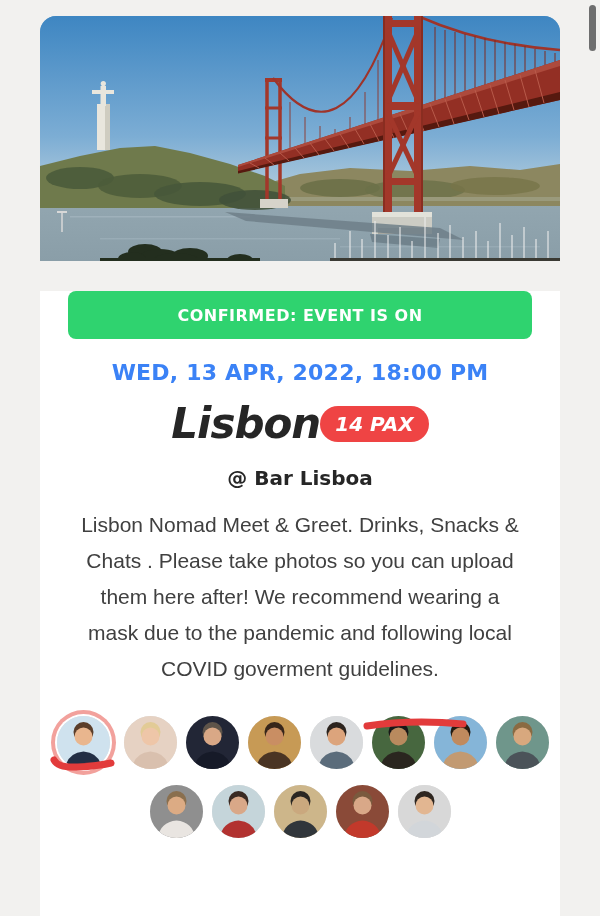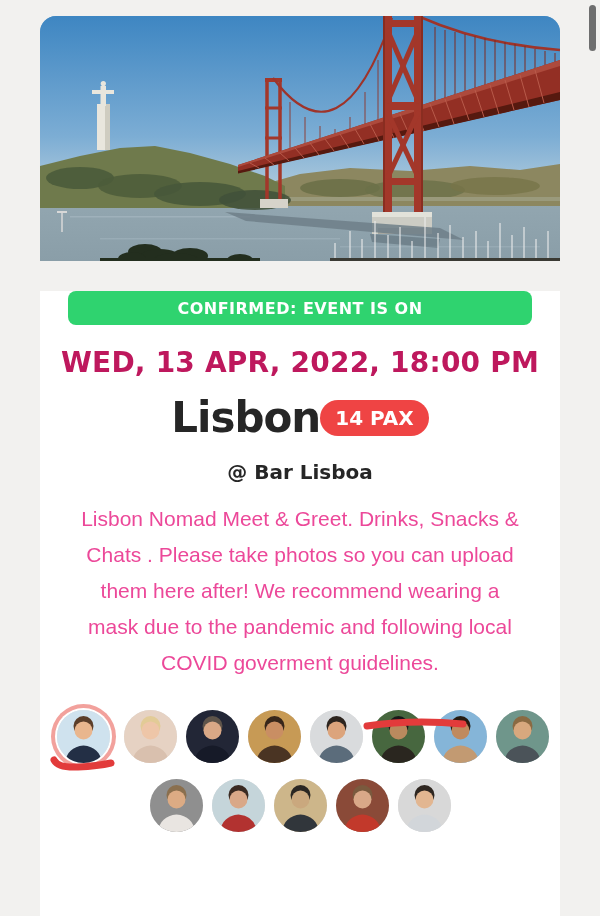--- a/index.html
+++ b/index.html
@@ -17,53 +17,53 @@
   .card-col { position:absolute; left:40px; top:16px; width:520px; }
   .hero {
     height:245px; border-radius:16px 16px 0 0; overflow:hidden;
     background:#7fb0d4;
   }
   .hero svg { display:block; width:100%; height:100%; }
   .card {
     position:relative; background:#ffffff; height:700px;
   }
   .banner {
-    margin:30px 28px 0; height:34px; border-radius:8px;
+    margin:30px 28px 0; height:48px; border-radius:8px;
     display:flex; align-items:center; justify-content:center;
     color:#ffffff; font-weight:bold; font-size:16px; letter-spacing:.5px;
     font-family:"DejaVu Sans","Liberation Sans",sans-serif;
   }
   .date {
     margin-top:21px; text-align:center;
-    font-size:28px; font-weight:bold; color:#be185d; letter-spacing:.2px;
+    font-size:22px; font-weight:bold; color:#3b82f6; letter-spacing:.2px;
     font-family:"DejaVu Sans","Liberation Sans",sans-serif;
   }
   .title-row {
-    margin-top:14px; display:flex; align-items:center; justify-content:center; gap:0;
+    margin-top:14px; display:flex; align-items:center; justify-content:center; gap:0;font-style:italic;
   }
   .title {
     font-size:42px; font-weight:bold; color:#262626; letter-spacing:-1px;
     font-family:"DejaVu Sans","Liberation Sans",sans-serif;
   }
   .pax {
     color:#fff; font-size:20px; font-weight:bold;
     padding:6px 15px; border-radius:24px;
     font-family:"DejaVu Sans","Liberation Sans",sans-serif;
   }
   .venue {
     margin-top:18px; text-align:center; font-size:20px; font-weight:bold; color:#262626;
     font-family:"DejaVu Sans","Liberation Sans",sans-serif;
   }
   .address {
     margin-top:19px; text-align:center; white-space:pre-line;
     font-size:19px; color:#3c3c3c; line-height:28px;
   }
   .description {
     margin-top:17px; text-align:center; white-space:pre-line;
-    font-size:21px; color:#ec4899; line-height:36px;
+    font-size:21px; color:#404040; line-height:36px;
   }
   .mark-stroke { position:absolute; z-index:5; pointer-events:none; }
   .mark-stroke.w1 { left:322px; top:425px; width:106px; height:16px; }
   .mark-stroke.w2 { left:10px;  top:463px; width:66px;  height:18px; }
   .avatar-row {
     display:flex; justify-content:center; align-items:center; gap:9px;
   }
   .avatar-row.r1 { margin-top:24px; }
   .avatar-row.r2 { margin-top:11px; }
   .avatar {

